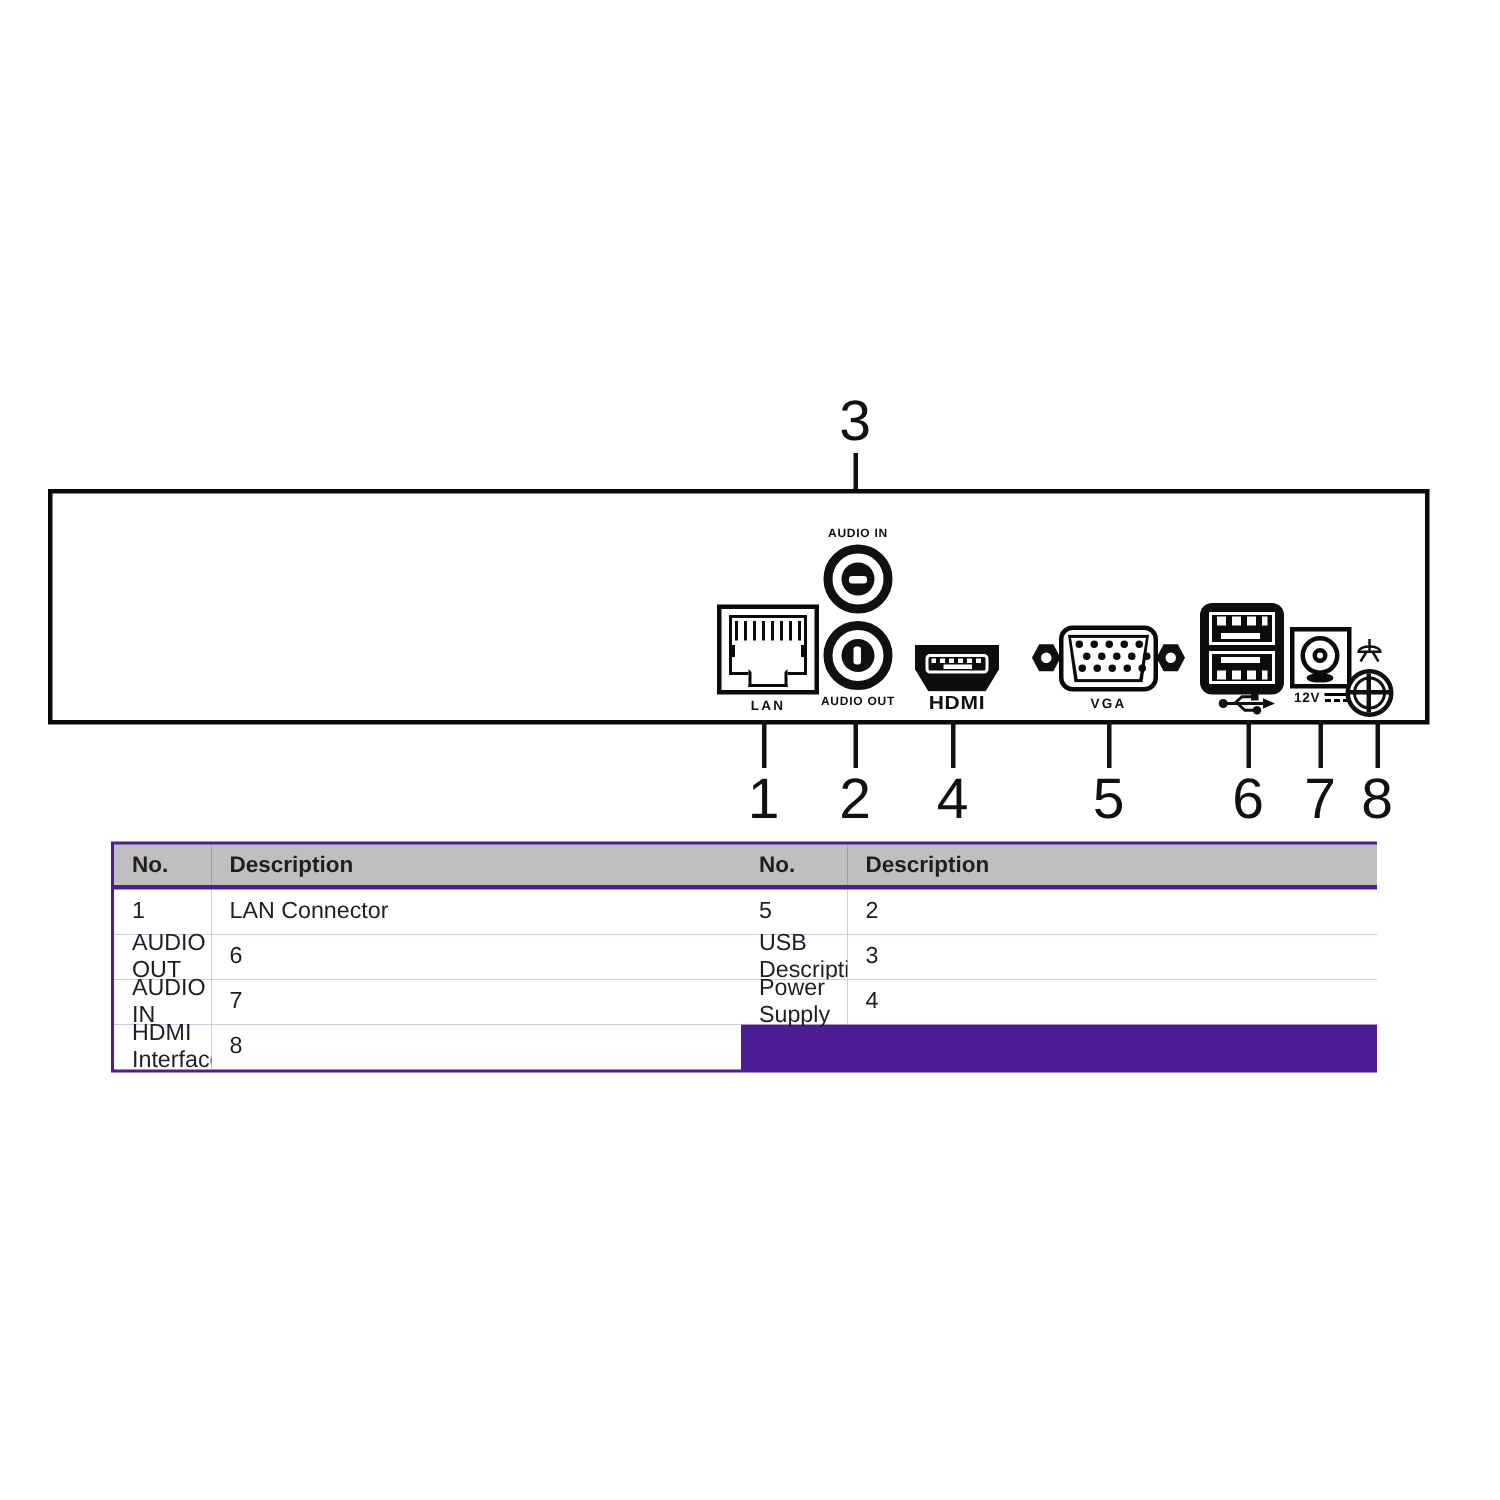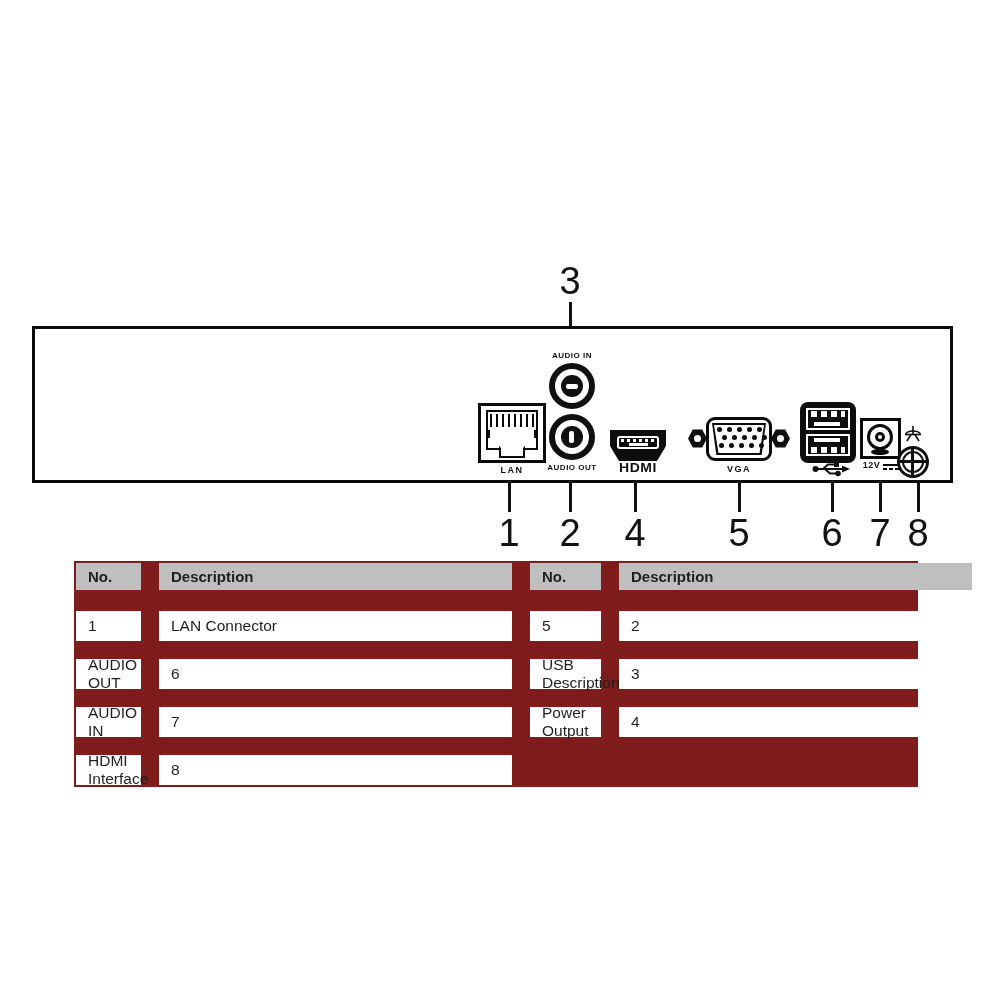--- a/index.html
+++ b/index.html
@@ -59,34 +59,34 @@
   .usb-port{left:806px;width:44px;height:22px;border:2px solid #fff;background:#0d0d0d;}
   .usb-teeth{position:absolute;left:3px;right:3px;height:6px;
              background:repeating-linear-gradient(90deg,#fff 0 6px,transparent 6px 10px);}
   .usb-bar{position:absolute;left:6px;width:26px;height:4px;background:#fff;}
 
   
   .pwr-sq{left:860px;top:418px;width:41px;height:41px;border:3px solid #0a0a0a;background:#fff;}
   .pwr-ring{left:867px;top:424px;width:26px;height:26px;border:3px solid #0a0a0a;border-radius:50%;background:#fff;}
   .pwr-dot{left:875px;top:432px;width:10px;height:10px;border:3px solid #0a0a0a;border-radius:50%;background:#fff;}
   .pwr-arc{left:871px;top:449px;width:18px;height:6px;background:#0a0a0a;border-radius:50% / 60%;}
-  .pwr-label{left:853px;top:460px;width:56px;display:flex;align-items:flex-end;justify-content:center;gap:3px;}
+  .pwr-label{left:853px;top:460px;width:56px;display:flex;align-items:center;justify-content:center;gap:3px;}
   .dc{width:16px;}
   .dc-solid{height:2px;background:#000;}
   .dc-dash{margin-top:2px;height:2px;background:repeating-linear-gradient(90deg,#000 0 4px,transparent 4px 6px);}
 
   
   .gnd-outer{left:897px;top:446px;width:32px;height:32px;border:3px solid #101010;border-radius:50%;background:#fff;}
   .gnd-inner{left:902px;top:451px;width:22px;height:22px;border:2px solid #101010;border-radius:50%;background:#fff;}
   .gnd-v{left:911px;top:449px;width:3px;height:26px;background:#101010;}
   .gnd-h{left:900px;top:460px;width:26px;height:3px;background:#101010;}
 
   
-  .ptable{left:74px;top:561px;width:844px;background:#7f1d1d;padding:2px;
-          display:grid;grid-template-columns:65px 353px 71px 353px;grid-auto-rows:30px;gap:18px;}
+  .ptable{left:74px;top:561px;width:844px;background:#4c1d95;padding:2px;
+          display:grid;grid-template-columns:65px 353px 71px 353px;grid-auto-rows:30px;gap:0;}
   .ptable .cell{background:#fff;display:flex;align-items:center;padding-left:12px;
                 font-size:15.5px;color:#1f1f1f;}
   .ptable .head{background:#bfbfbf;font-weight:bold;font-size:15px;height:27px;}
 </style>
 </head>
 <body>
 
 <div class="page">
 
   <div class="abs callout" style="left:548px;top:262px;">
@@ -229,20 +229,20 @@
     <div class="cell">5</div>
 
     <div class="cell">2</div>
     <div class="cell">AUDIO OUT</div>
     <div class="cell">6</div>
     <div class="cell">USB Description</div>
 
     <div class="cell">3</div>
     <div class="cell">AUDIO IN</div>
     <div class="cell">7</div>
-    <div class="cell">Power Output</div>
+    <div class="cell">Power Supply</div>
 
     <div class="cell">4</div>
     <div class="cell">HDMI Interface</div>
     <div class="cell">8</div>
   </div>
 
 </div>
 
 </body></html>

